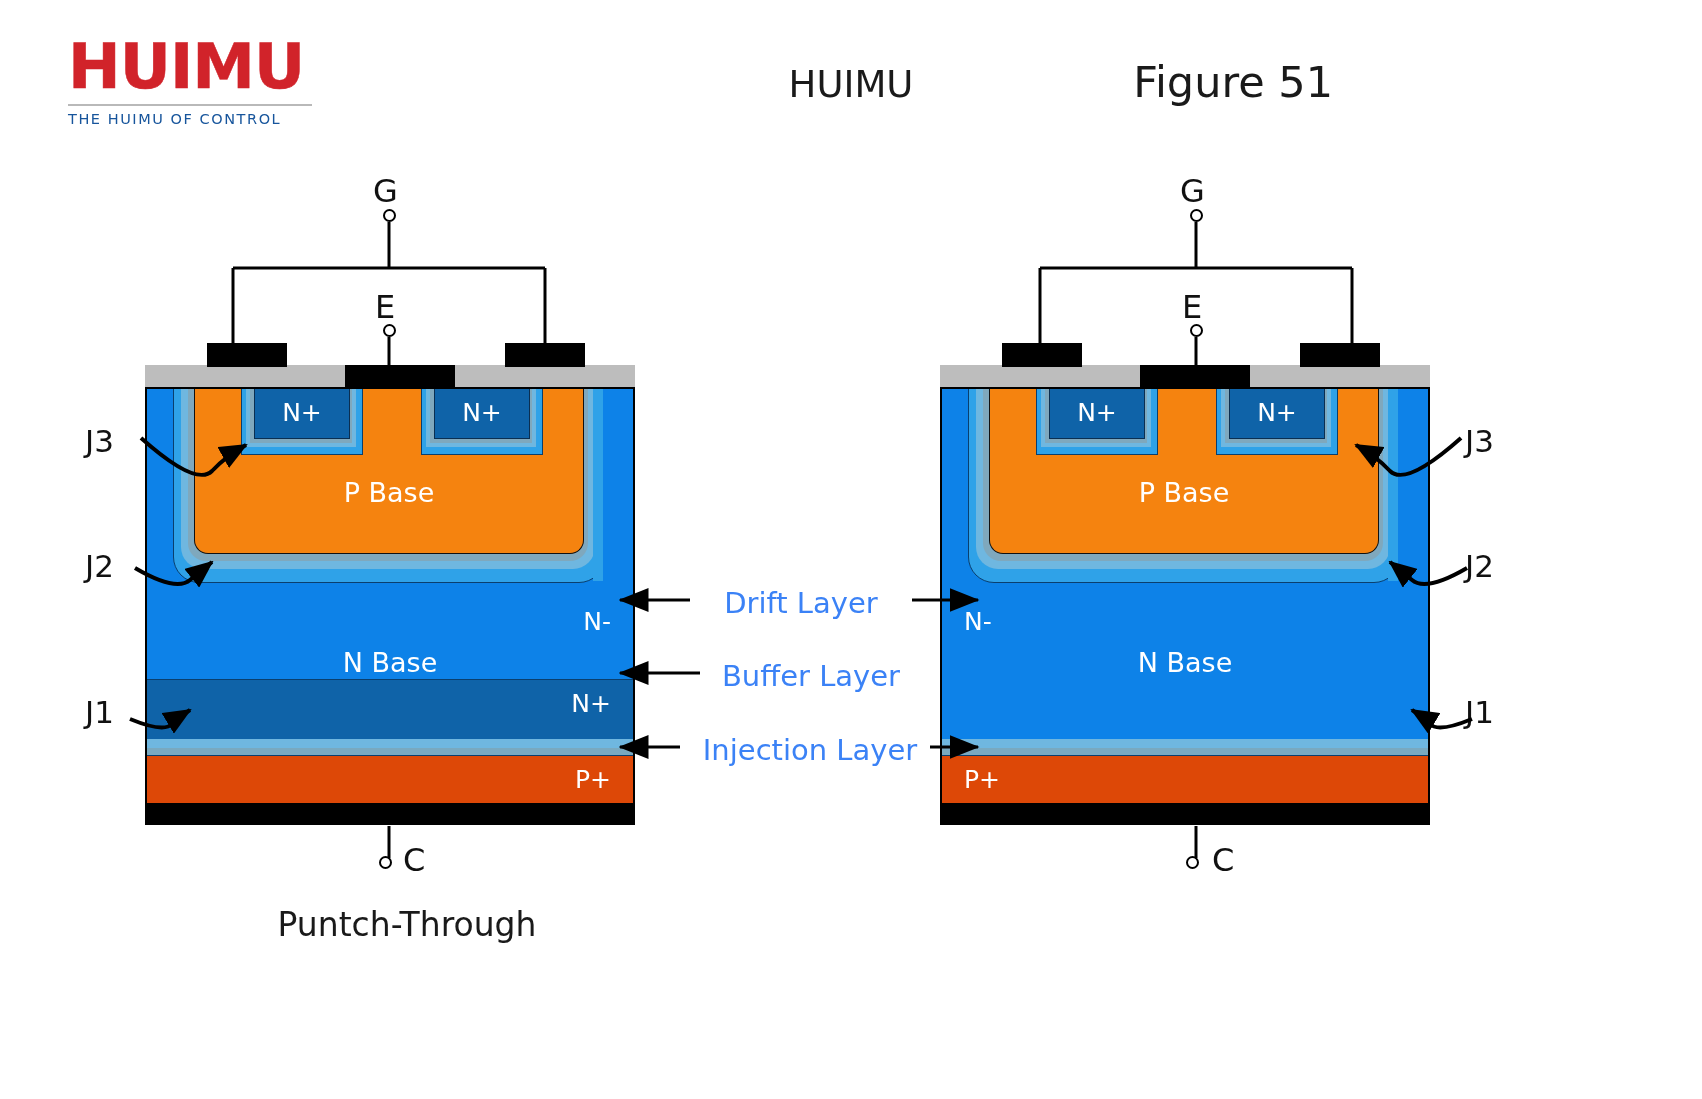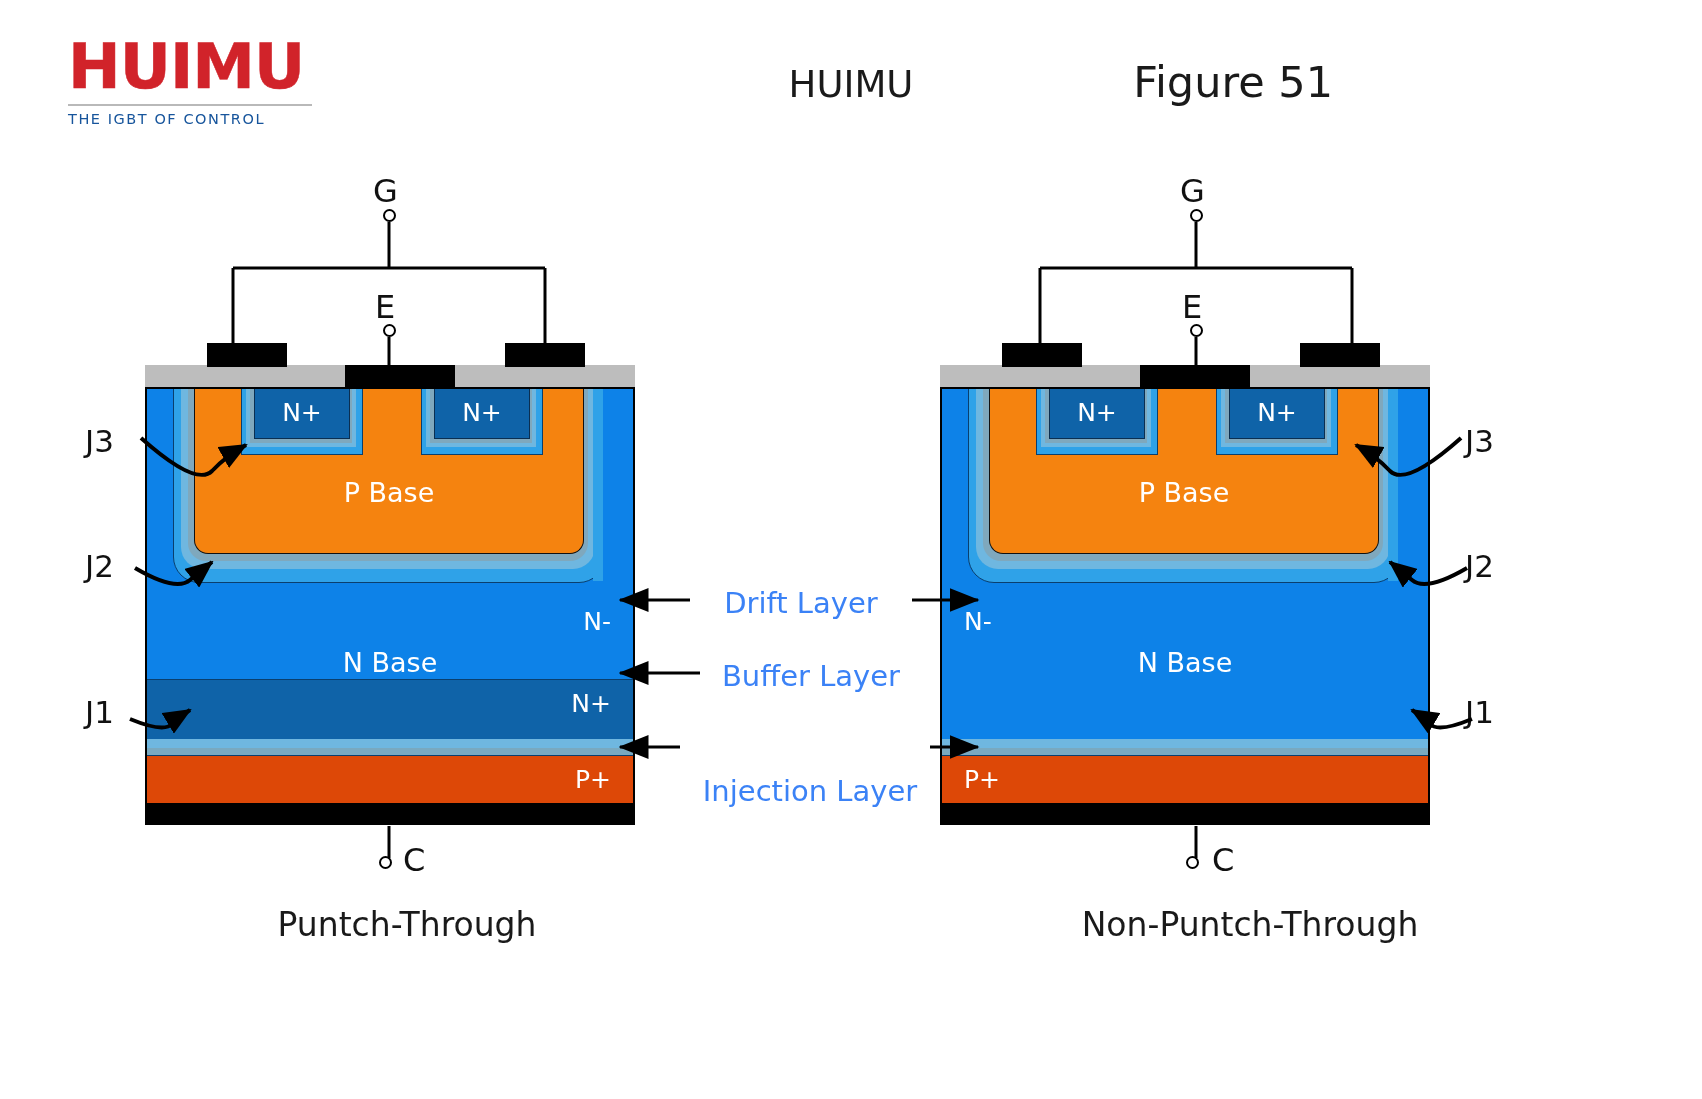--- a/index.html
+++ b/index.html
@@ -101,30 +101,29 @@
          text-align:center;}
 </style>
 </head>
 <body>
 
 <div class="page">
 
   <div class="logo">
     <div class="logo-word">HUIMU</div>
     <div class="logo-rule"></div>
-    <div class="logo-sub">THE IGBT OF CONTROL</div>
+    <div class="logo-sub">THE HUIMU OF CONTROL</div>
   </div>
 
   <div class="title">
     <span class="l2">HUIMU</span>
   </div>
   <div class="figure-no">Figure 51</div>
 
   <div class="caption cap-left">Puntch-Through</div>
-  <div class="caption cap-right">Non-Puntch-Through</div>
 
   <div class="device" id="dev-left">
 
     <div class="toprow">
       <div class="oxide" style="left:0;width:200px;"></div>
       <div class="emitmetal" style="left:200px;width:110px;"></div>
       <div class="oxide" style="left:310px;width:180px;"></div>
       <div class="gatepad" style="left:62px;width:80px;top:-22px;"></div>
       <div class="gatepad" style="left:360px;width:80px;top:-22px;"></div>
     </div>
@@ -248,21 +247,21 @@
   <div class="jlabel" style="left:85px;top:423px;">J3</div>
   <div class="jlabel" style="left:85px;top:548px;">J2</div>
   <div class="jlabel" style="left:85px;top:694px;">J1</div>
 
   <div class="jlabel" style="left:1465px;top:423px;">J3</div>
   <div class="jlabel" style="left:1465px;top:548px;">J2</div>
   <div class="jlabel" style="left:1465px;top:694px;">J1</div>
 
   <div class="annot" style="left:701px;top:586px;width:200px;">Drift Layer</div>
   <div class="annot" style="left:701px;top:659px;width:220px;">Buffer Layer</div>
-  <div class="annot" style="left:690px;top:774px;width:240px;">Injection Layer</div>
+  <div class="annot" style="left:690px;top:733px;width:240px;">Injection Layer</div>
 
   <svg class="svg-over" viewBox="0 0 1702 1099">
     <defs>
       <marker id="ah" markerWidth="10" markerHeight="8" refX="9.5" refY="4" orient="auto" markerUnits="strokeWidth">
         <path d="M0,0 L10,4 L0,8 z" fill="#000"></path>
       </marker>
       <marker id="ahc" markerWidth="7" markerHeight="6" refX="6.5" refY="3" orient="auto" markerUnits="strokeWidth">
         <path d="M0,0 L7,3 L0,6 z" fill="#000"></path>
       </marker>
     </defs>

